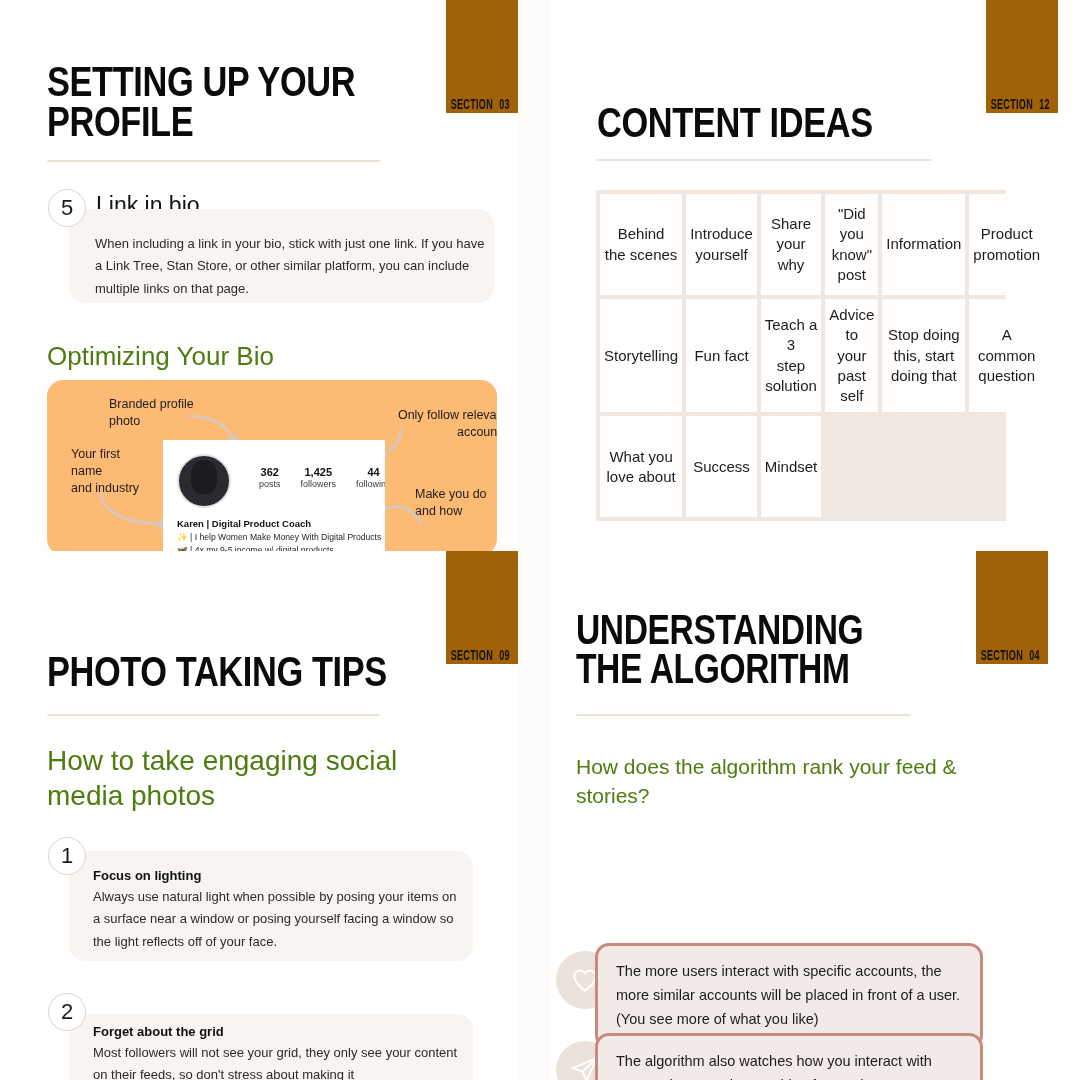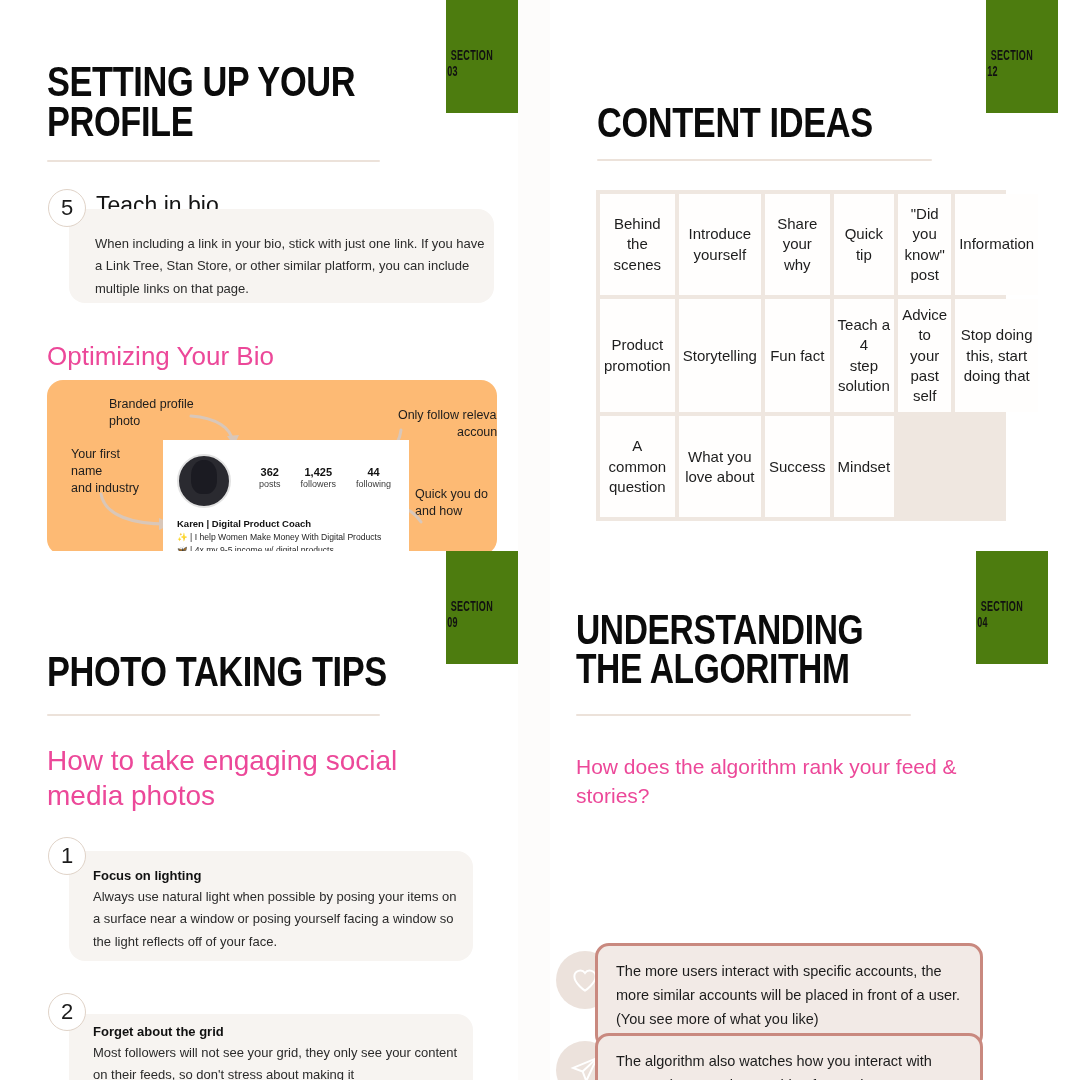--- a/index.html
+++ b/index.html
@@ -21,25 +21,24 @@
   #panel-profile   { left:0;    top:0;   width:518px; height:551px; }
   #panel-content   { left:550px;top:0;   width:530px; height:551px; }
   #panel-photo     { left:0;    top:551px;width:518px;height:529px; }
   #panel-algorithm { left:550px;top:551px;width:530px;height:529px; }
 
   .panel-inner { position:relative; width:100%; height:100%; }
 
   
   .section-badge {
     position:absolute;
-    background:#4d7c0f;
+    background:#a16207;
     width:72px;
     display:flex;
-    flex-direction:column;
-    align-items:flex-start;
+    align-items:flex-end;
     justify-content:flex-start;
     padding-top:48px;
     z-index:5;
   }
   .section-badge .sb-word,
   .section-badge .sb-num {
     font-family:"Liberation Sans", sans-serif;
     font-weight:bold;
     font-size:11px;
     letter-spacing:0.4px;
@@ -62,21 +61,21 @@
     white-space:pre-line;
   }
   .rule {
     height:2px;
     background:#ece2da;
     border-radius:2px;
   }
   .sub-title {
     font-size:26px;
     font-weight:400;
-    color:#ec4899;
+    color:#4d7c0f;
     line-height:1.3;
   }
 
   
   .num-circle {
     position:absolute;
     width:38px; height:38px;
     border:1px solid #e0d3c8;
     border-radius:50%;
     display:flex; align-items:center; justify-content:center;
@@ -134,21 +133,21 @@
   .mock-label {
     position:absolute;
     font-size:12.5px;
     color:#1d1d1d;
     line-height:1.35;
   }
   .ig-card {
     position:absolute;
     background:#ffffff;
     left:116px; top:60px;
-    width:246px; height:140px;
+    width:222px; height:140px;
     overflow:hidden;
   }
   .ig-avatar {
     position:absolute; left:14px; top:14px;
     width:54px;height:54px;border-radius:50%;
     border:2px solid #e2e2e2;
     background:
       radial-gradient(circle at 50% 34%, #d6a489 0 9px, rgba(0,0,0,0) 10px),
       linear-gradient(#2a2a30 0 100%);
     overflow:hidden;
@@ -204,40 +203,40 @@
         <div class="sb-num">03</div>
       </div>
 
       <div class="big-title" style="position:absolute;left:47px;top:62px;width:480px;">SETTING UP YOUR
 PROFILE</div>
 
       <div class="rule" style="position:absolute;left:47px;top:160px;width:333px;"></div>
 
       <div class="num-circle" style="left:48px;top:189px;">5</div>
 
-      <div style="position:absolute;left:96px;top:192px;font-size:23px;color:#141414;">Teach in bio</div>
+      <div style="position:absolute;left:96px;top:192px;font-size:23px;color:#141414;">Link in bio</div>
 
       <div class="beige-card" style="left:69px;top:209px;width:425px;height:94px;"></div>
       <div class="card-body" style="position:absolute;left:95px;top:233px;width:390px;z-index:2;">When including a link in your bio, stick with just one link. If you have a Link Tree, Stan Store, or other similar platform, you can include multiple links on that page.</div>
 
       <div class="sub-title" style="position:absolute;left:47px;top:340px;">Optimizing Your Bio</div>
 
       <div class="mock-wrap" style="left:47px;top:380px;width:450px;height:175px;">
 
         <div class="mock-label" style="left:62px;top:16px;white-space:pre-line;">Branded profile
 photo</div>
 
         <div class="mock-label" style="left:290px;top:27px;white-space:pre-line;text-align:right;width:170px;">Only follow relevant
 accounts</div>
 
         <div class="mock-label" style="left:24px;top:66px;white-space:pre-line;">Your first
 name
 and industry</div>
 
-        <div class="mock-label" style="left:368px;top:106px;white-space:pre-line;">Quick you do
+        <div class="mock-label" style="left:368px;top:106px;white-space:pre-line;">Make you do
 and how</div>
 
         <svg class="arrow" style="left:140px;top:32px;" width="60" height="40" viewBox="0 0 60 40">
           <path d="M4 4 C30 6 44 16 46 30" stroke="#d9c7b9" stroke-width="3" fill="none" stroke-linecap="round"></path>
           <path d="M40 24 L47 34 L52 23 Z" fill="#d9c7b9"></path>
         </svg>
         <svg class="arrow" style="left:298px;top:46px;" width="62" height="46" viewBox="0 0 62 46">
           <path d="M56 4 C54 22 40 32 18 34" stroke="#d9c7b9" stroke-width="3" fill="none" stroke-linecap="round"></path>
           <path d="M26 27 L13 34 L26 41 Z" fill="#d9c7b9"></path>
         </svg>
@@ -290,31 +289,30 @@
 
       <div class="rule" style="position:absolute;left:47px;top:159px;width:335px;"></div>
 
       <div class="grid" style="left:46px;top:190px;width:410px;">
         <div class="grid-cell" style="white-space:pre-line">Behind
 the scenes</div>
         <div class="grid-cell" style="white-space:pre-line">Introduce
 yourself</div>
         <div class="grid-cell" style="white-space:pre-line">Share your
 why</div>
-        <div class="grid-cell" style="white-space:pre-line">Quick tip</div>
 
         <div class="grid-cell" style="white-space:pre-line">"Did you
 know" post</div>
         <div class="grid-cell" style="white-space:pre-line">Information</div>
         <div class="grid-cell" style="white-space:pre-line">Product
 promotion</div>
         <div class="grid-cell" style="white-space:pre-line">Storytelling</div>
 
         <div class="grid-cell" style="white-space:pre-line">Fun fact</div>
-        <div class="grid-cell" style="white-space:pre-line">Teach a 4
+        <div class="grid-cell" style="white-space:pre-line">Teach a 3
 step
 solution</div>
         <div class="grid-cell" style="white-space:pre-line">Advice to
 your past
 self</div>
         <div class="grid-cell" style="white-space:pre-line">Stop doing
 this, start
 doing that</div>
 
         <div class="grid-cell" style="white-space:pre-line">A common

